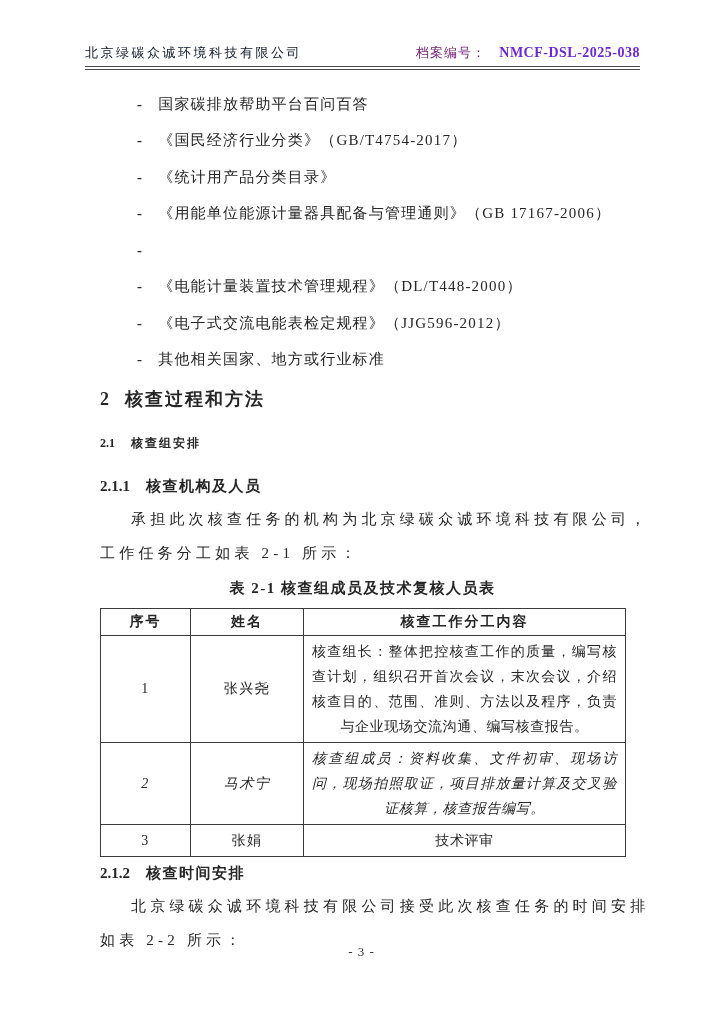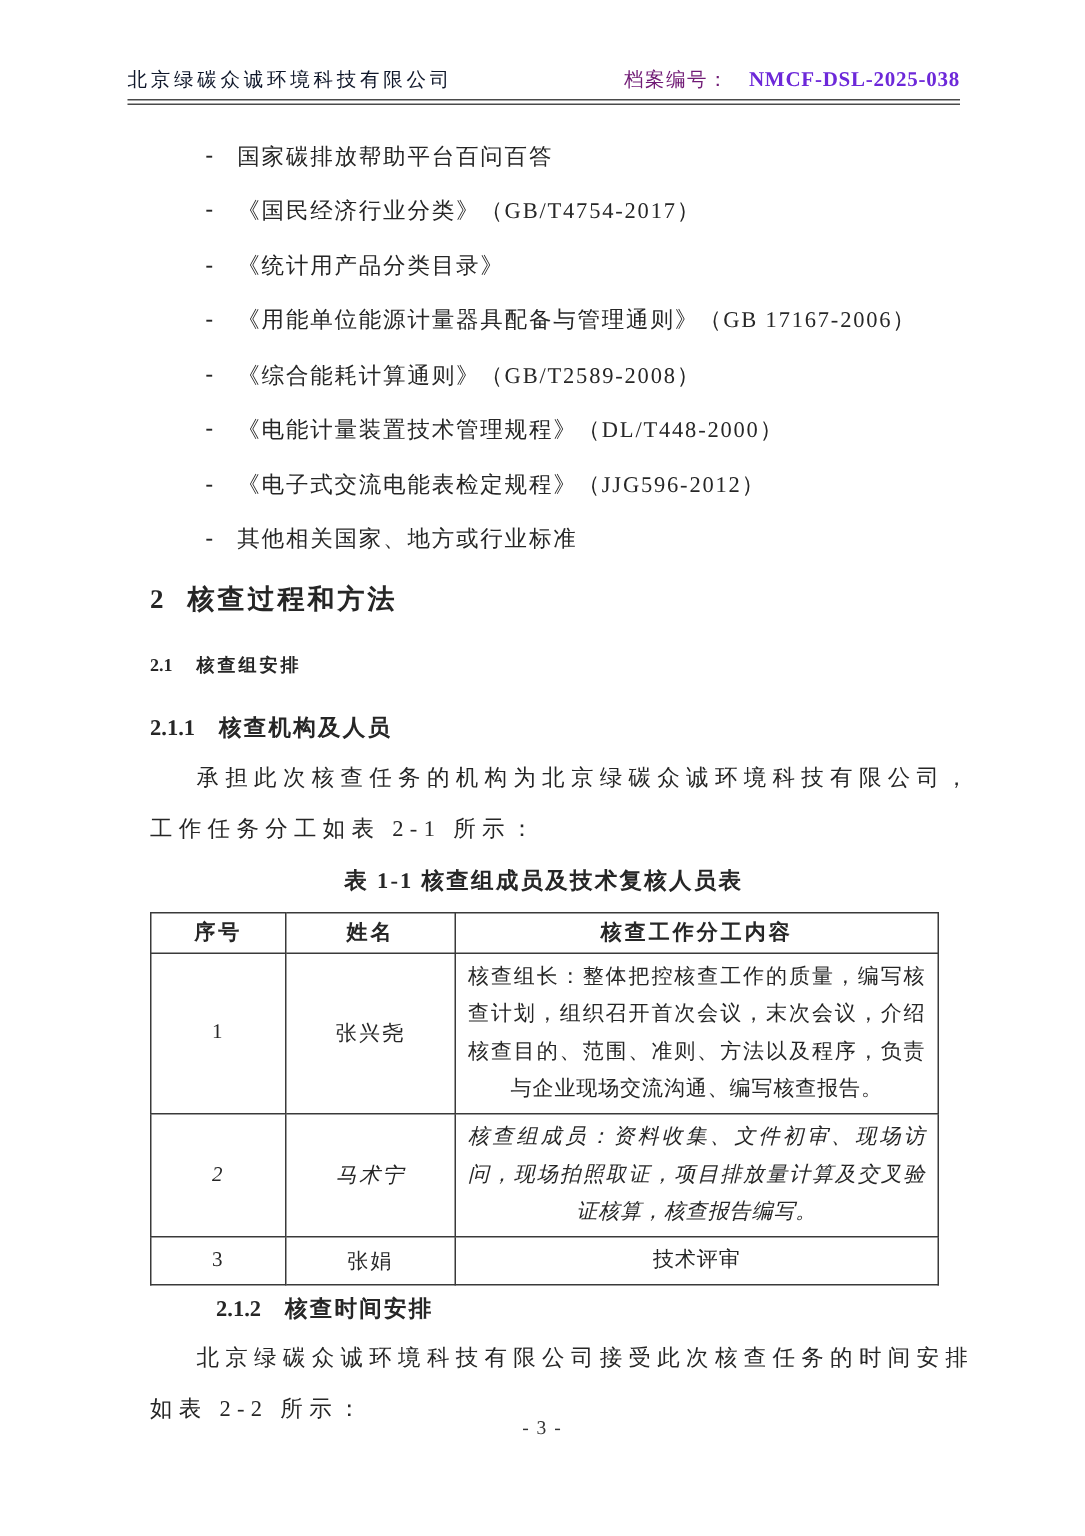--- a/index.html
+++ b/index.html
@@ -64,21 +64,21 @@
     white-space: nowrap;
   }
   ul.refs .dash {
     margin-left: 37px;
     margin-right: 15px;
     font-weight: 600;
   }
   .h-l1 { margin-top: 11px; font-size: 18px; font-weight: bold; letter-spacing: 2px; line-height: 20px; }
   .h-l2 { margin-top: 25px; font-size: 12px; font-weight: bold; letter-spacing: 2px; line-height: 18px; }
   .h-l3 { margin-top: 25px; font-size: 15px; font-weight: bold; letter-spacing: 1.5px; line-height: 18px; }
-  .h-l3b { margin-top: 7px; font-size: 15px; font-weight: bold; letter-spacing: 1.5px; line-height: 18px; margin-left: 44px; }
+  .h-l3b { margin-top: 7px; font-size: 15px; font-weight: bold; letter-spacing: 1.5px; line-height: 18px; }
   .hnum { margin-right: 16px; letter-spacing: 0; }
   .para { margin-top: 7px; font-size: 15px; }
   .para .pline { line-height: 34px; letter-spacing: 4.2px; white-space: nowrap; }
   .para .pline.indent { padding-left: 31px; }
   .table-caption {
     margin-top: 9px;
     text-align: center;
     font-weight: bold;
     font-size: 15px;
     letter-spacing: 1.5px;
@@ -159,21 +159,20 @@
       <li>
         <span class="dash">-</span>
         <span>《统计用产品分类目录》</span>
       </li>
       <li>
         <span class="dash">-</span>
         <span>《用能单位能源计量器具配备与管理通则》（GB 17167-2006）</span>
       </li>
       <li>
         <span class="dash">-</span>
-        <span>《综合能耗计算通则》（GB/T2589-2008）</span>
       </li>
       <li>
         <span class="dash">-</span>
         <span>《电能计量装置技术管理规程》（DL/T448-2000）</span>
       </li>
       <li>
         <span class="dash">-</span>
         <span>《电子式交流电能表检定规程》（JJG596-2012）</span>
       </li>
       <li>
@@ -192,21 +191,21 @@
 
     <div class="h-l3">
       <span class="hnum">2.1.1</span><span>核查机构及人员</span>
     </div>
 
     <div class="para">
       <div class="pline indent">承担此次核查任务的机构为北京绿碳众诚环境科技有限公司，</div>
       <div class="pline">工作任务分工如表 2-1 所示：</div>
     </div>
 
-    <div class="table-caption">表 1-1 核查组成员及技术复核人员表</div>
+    <div class="table-caption">表 2-1 核查组成员及技术复核人员表</div>
 
     <table class="staff">
       <colgroup>
           <col class="c-no">
           <col class="c-name">
           <col class="c-duty">
         </colgroup>
       <thead>
         <tr>
           <th>序号</th>

